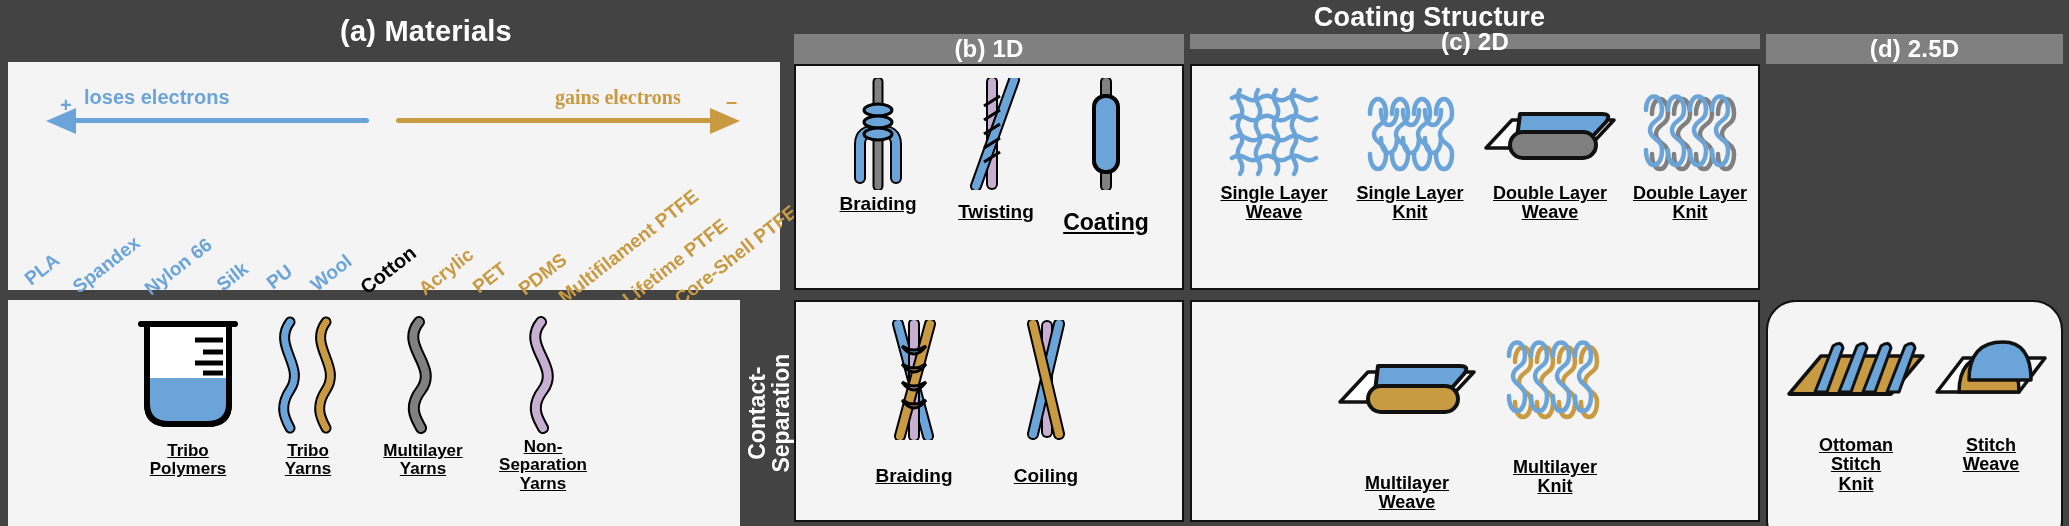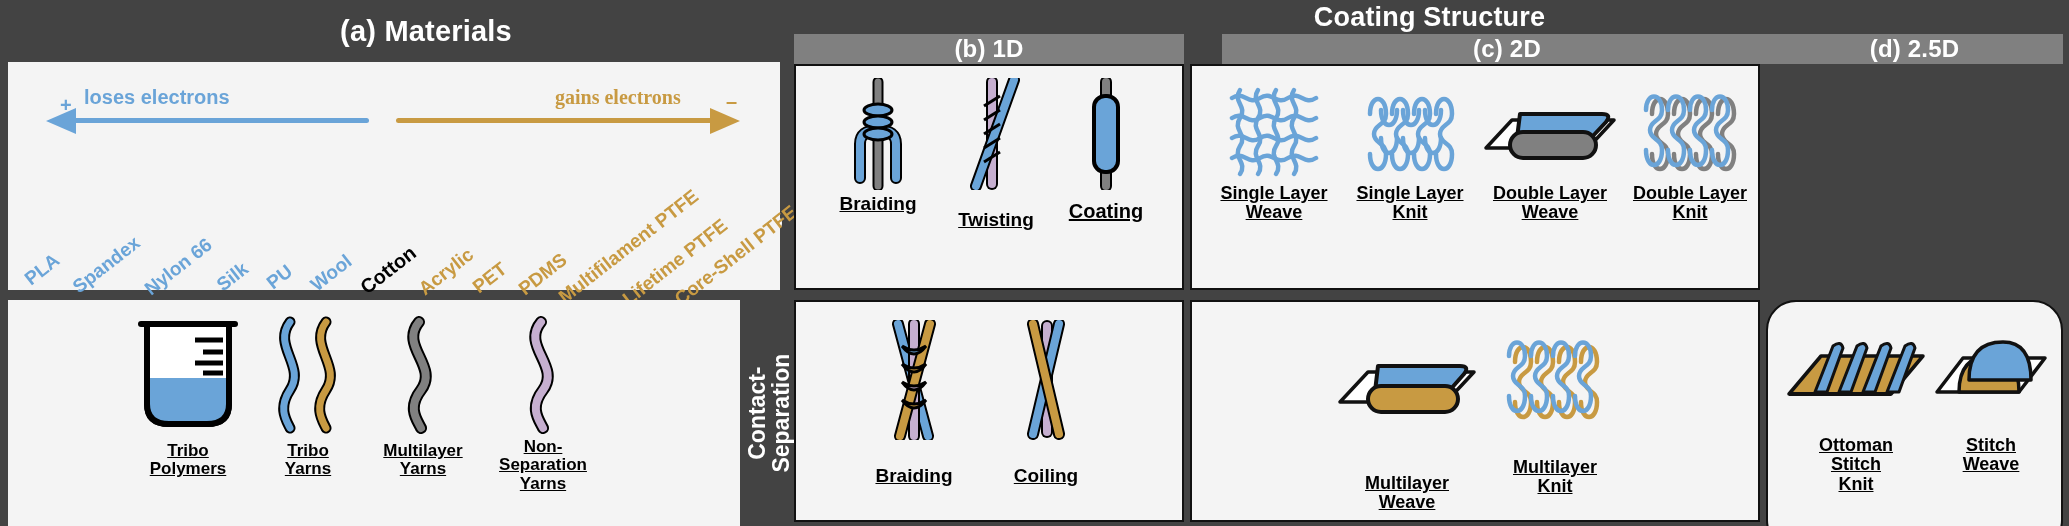--- a/index.html
+++ b/index.html
@@ -173,32 +173,32 @@
           <line x1="44" y1="2" x2="6" y2="108" stroke="#6aa4d8" stroke-width="8" stroke-linecap="round"></line>
           <g stroke="#000" stroke-width="3">
             <line x1="14" y1="28" x2="30" y2="18"></line>
               <line x1="14" y1="42" x2="30" y2="32"></line>
             <line x1="14" y1="56" x2="30" y2="46"></line>
               <line x1="14" y1="70" x2="30" y2="60"></line>
             <line x1="14" y1="84" x2="30" y2="74"></line>
           </g>
         </svg>
       </div>
-      <div class="caption" style="font-size:19px;margin-top:20px;white-space:pre;">Twisting</div>
+      <div class="caption" style="font-size:19px;margin-top:12px;white-space:pre;">Twisting</div>
     </div>
 
     <div class="item" style="left:250px;top:8px;width:120px;">
       <div class="art" style="height:116px;">
         <svg width="36" height="112" viewBox="0 0 36 112">
           <line x1="18" y1="4" x2="18" y2="108" stroke="#000" stroke-width="12" stroke-linecap="round"></line>
           <line x1="18" y1="4" x2="18" y2="108" stroke="#808080" stroke-width="8" stroke-linecap="round"></line>
           <rect x="6" y="18" width="24" height="76" rx="11" fill="#6aa4d8" stroke="#000" stroke-width="4"></rect>
         </svg>
       </div>
-      <div class="caption" style="font-size:20px;margin-top:11px;white-space:pre;">Coating</div>
+      <div class="caption" style="font-size:23px;margin-top:20px;white-space:pre;">Coating</div>
     </div>
   </div>
 
   <div class="cell" style="left:794px;top:300px;width:390px;height:222px;">
     <div class="item" style="left:58px;top:14px;width:120px;">
       <div class="art" style="height:124px;">
         <svg width="52" height="120" viewBox="0 0 52 120">
           <line x1="10" y1="4" x2="40" y2="116" stroke="#000" stroke-width="12" stroke-linecap="round"></line>
           <line x1="10" y1="4" x2="40" y2="116" stroke="#6aa4d8" stroke-width="8" stroke-linecap="round"></line>
           <line x1="26" y1="4" x2="26" y2="116" stroke="#000" stroke-width="12" stroke-linecap="round"></line>
@@ -224,21 +224,21 @@
           <line x1="36" y1="4" x2="10" y2="114" stroke="#000" stroke-width="12" stroke-linecap="round"></line>
           <line x1="36" y1="4" x2="10" y2="114" stroke="#6aa4d8" stroke-width="8" stroke-linecap="round"></line>
           <line x1="10" y1="4" x2="36" y2="114" stroke="#000" stroke-width="12" stroke-linecap="round"></line>
           <line x1="10" y1="4" x2="36" y2="114" stroke="#c89a42" stroke-width="8" stroke-linecap="round"></line>
         </svg>
       </div>
       <div class="caption" style="font-size:19px;margin-top:26px;white-space:pre;">Coiling</div>
     </div>
   </div>
 
-  <div class="hdr grey" style="left:1190px;top:34px;width:570px;height:30px;font-size:24px;margin-left:32px;">
+  <div class="hdr grey" style="left:1190px;top:34px;width:570px;height:15px;font-size:24px;">
     <span>(c) 2D</span>
   </div>
 
   <div class="cell" style="left:1190px;top:64px;width:570px;height:226px;">
 
     <div class="item" style="left:14px;top:12px;width:136px;">
       <div class="art" style="height:104px;">
         <svg width="92" height="96" viewBox="0 0 92 96">
           <g fill="none" stroke="#6aa4d8" stroke-width="4.5" stroke-linecap="round">
             <path d="M12 4 C4 16 20 20 12 32 C4 44 20 48 12 60 C4 72 20 76 12 88"></path>

